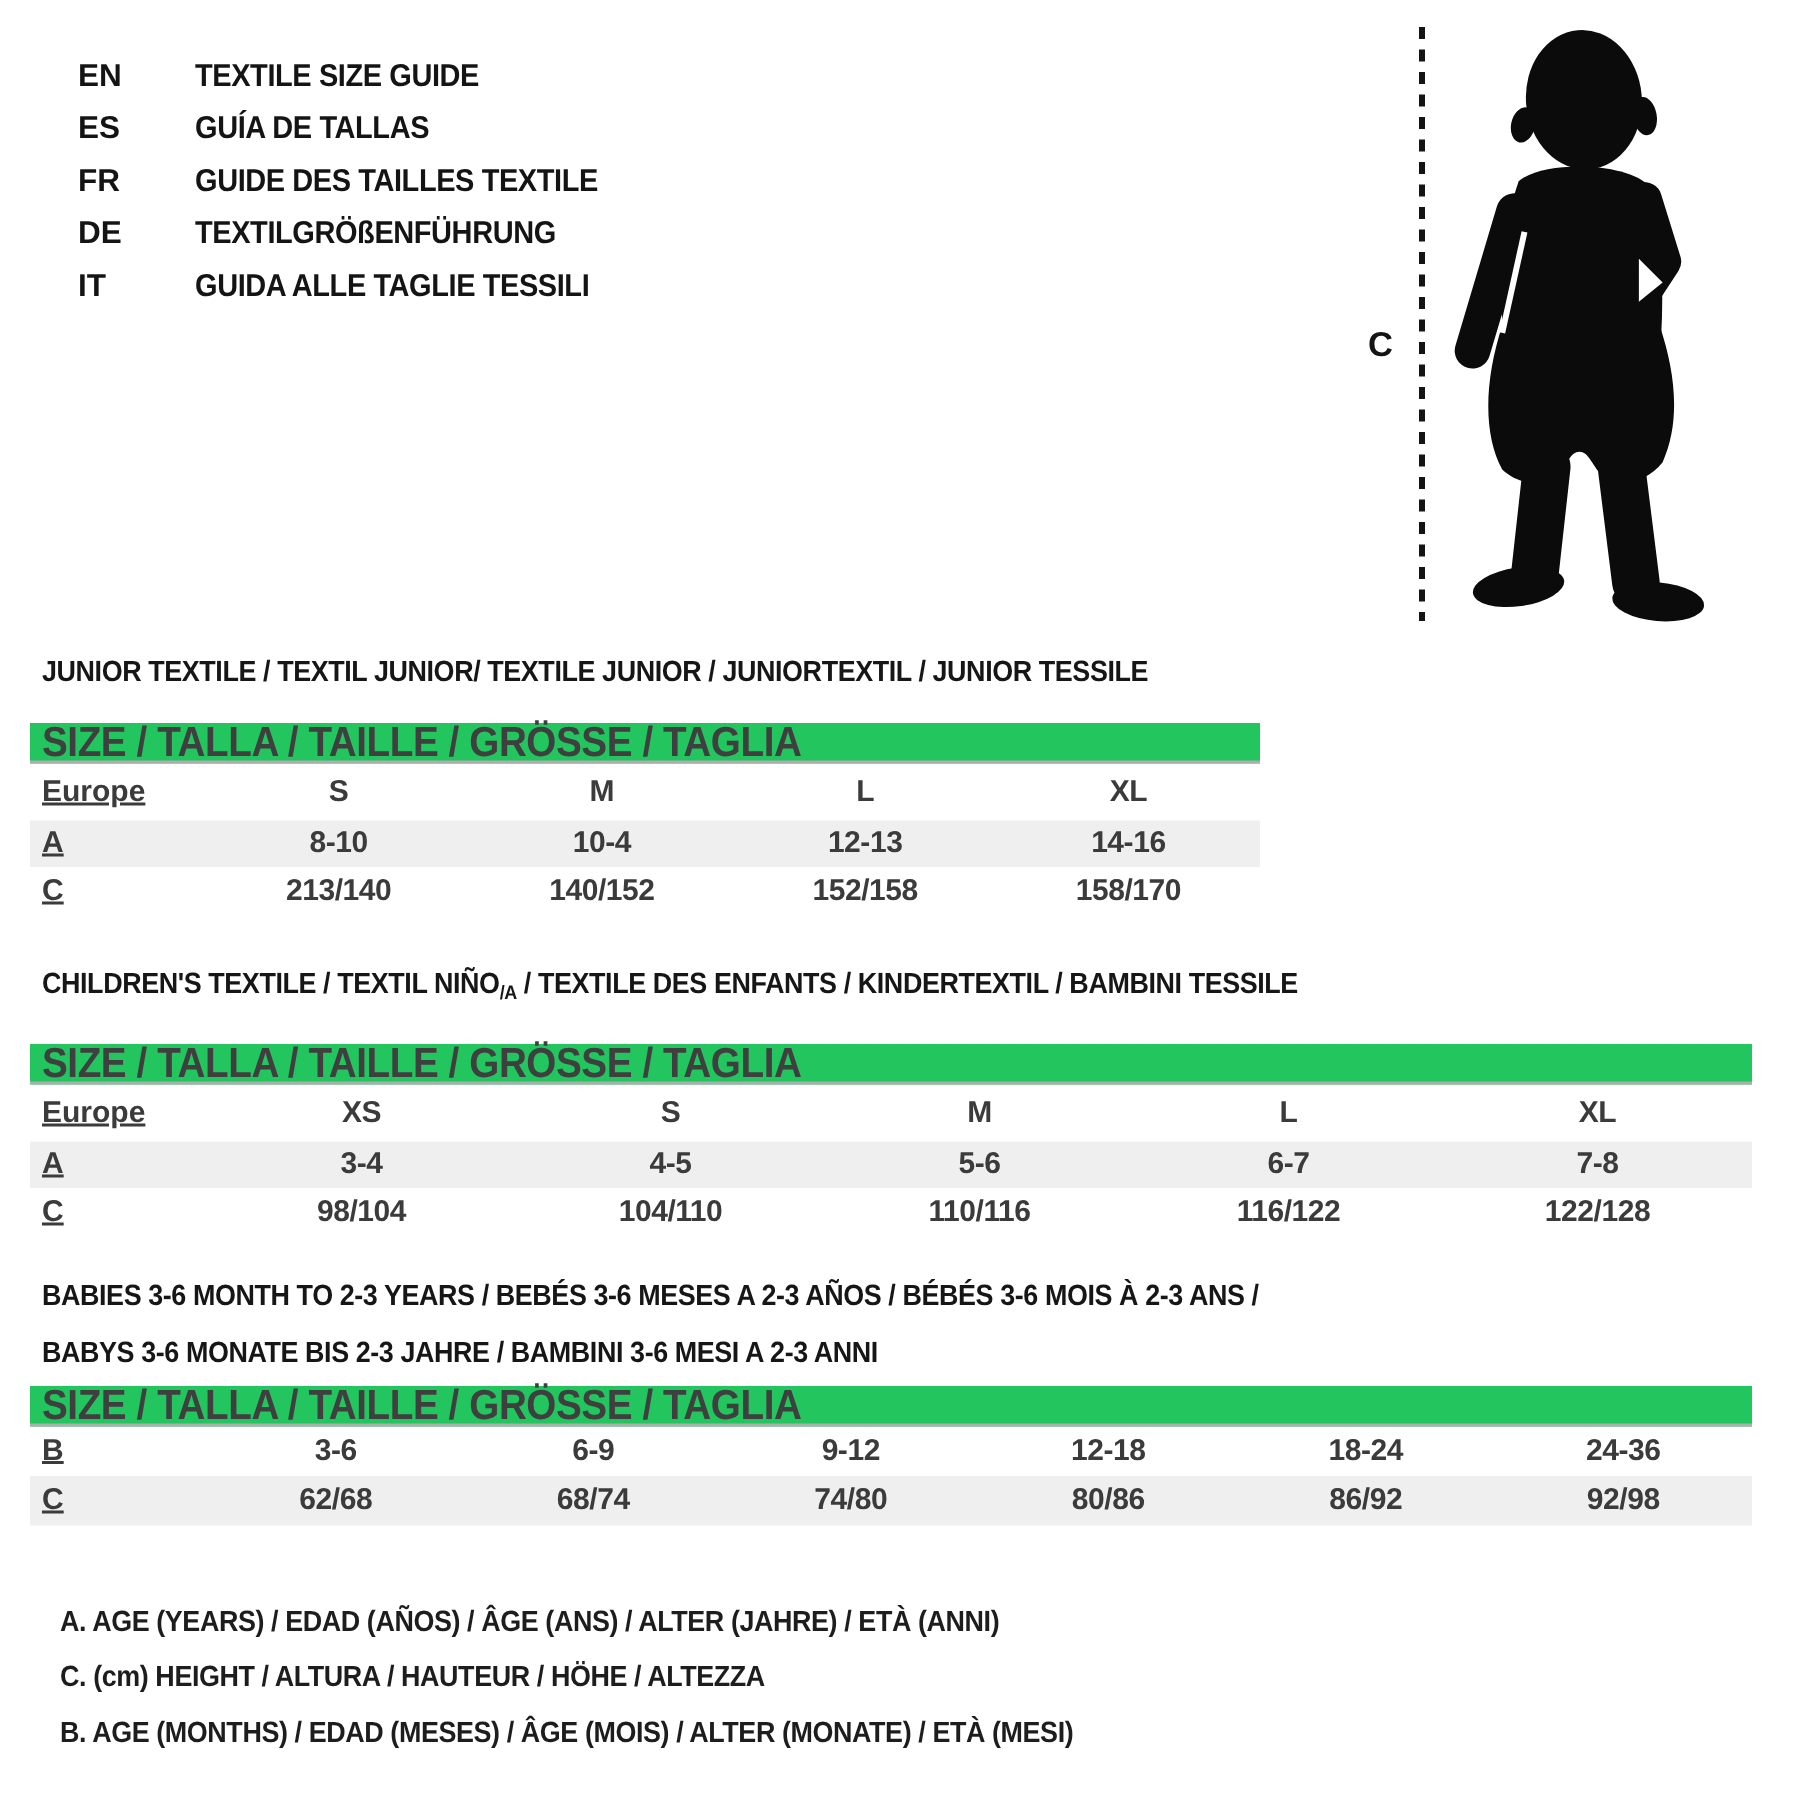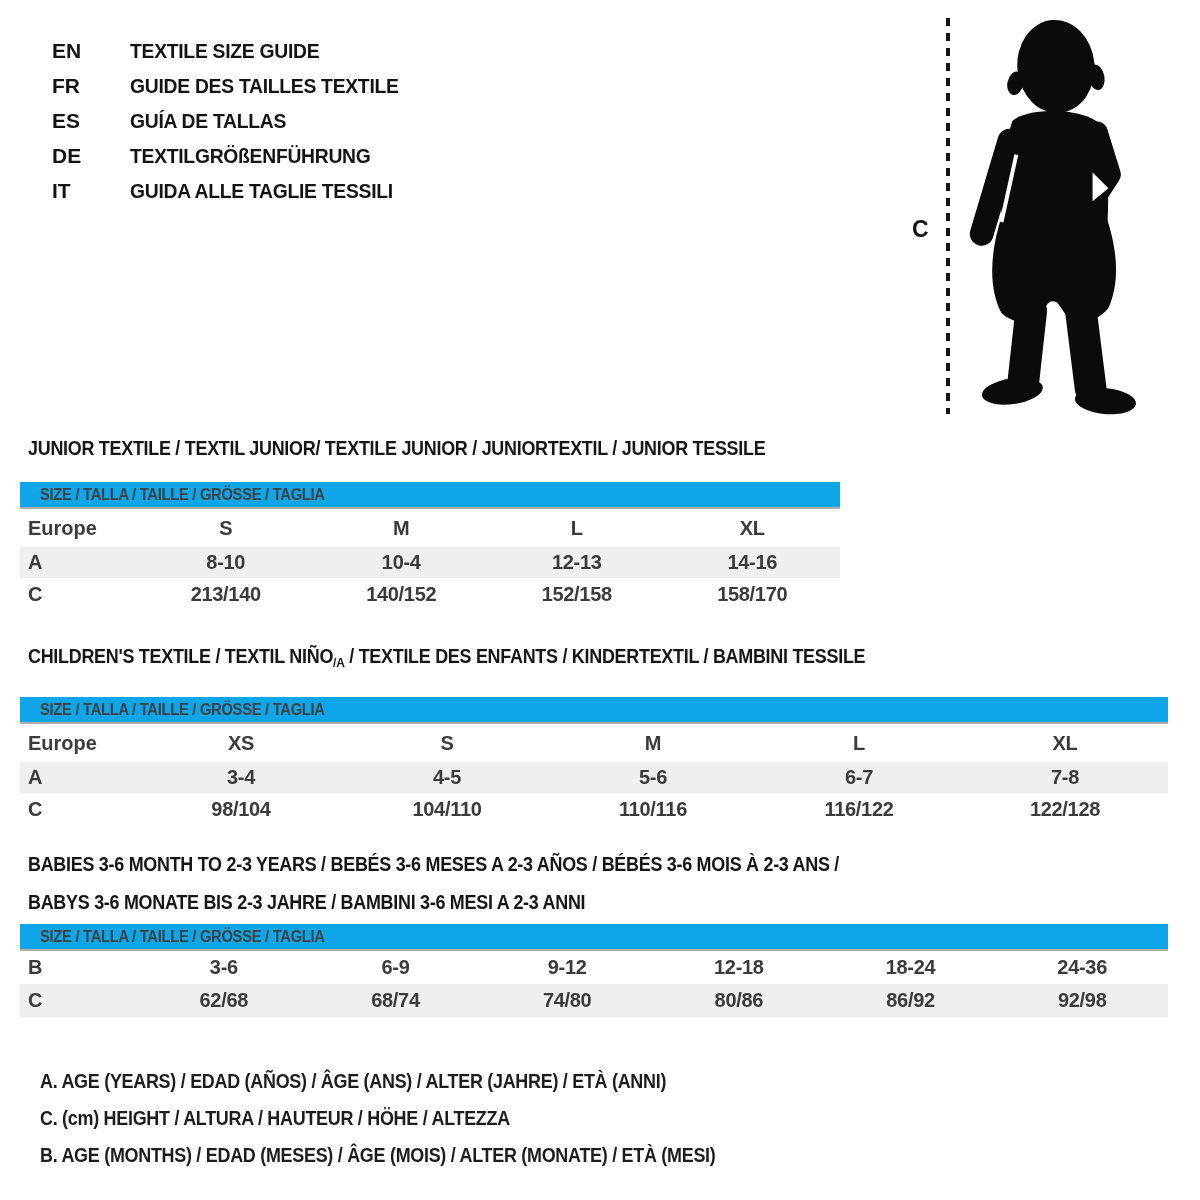--- a/index.html
+++ b/index.html
@@ -24,50 +24,50 @@
 
   
   .tbl{position:absolute;left:20px;}
   .t1{top:437px;width:820px;}
   .t2{top:645px;width:1148px;}
   .t3{top:845px;width:1148px;}
   .ttl{padding-left:8px;font-size:19.5px;line-height:22px;font-weight:bold;color:#161616;}
   .t3 .ttl{line-height:38px;}
   .ttl .sub{font-size:13px;vertical-align:-4px;}
   .bar{
-    margin-top:23px;height:25px;background:#0ea5e9;border-bottom:2px solid #aeaeae;
-    display:flex;align-items:center;padding-left:20px;
-    font-size:16px;font-weight:bold;color:#3f3f3f;
+    margin-top:23px;height:25px;background:#22c55e;border-bottom:2px solid #aeaeae;
+    display:flex;align-items:center;padding-left:8px;
+    font-size:28px;font-weight:bold;color:#3f3f3f;
   }
   .t3 .bar{margin-top:3px;}
   .trow{display:flex;align-items:center;font-size:20px;font-weight:bold;color:#3b3b3b;}
-  .trow .lbl{width:110px;flex:0 0 110px;padding-left:8px;}
+  .trow .lbl{width:110px;flex:0 0 110px;padding-left:8px;text-decoration:underline;}
   .trow .cell{flex:1;text-align:center;letter-spacing:-.3px;}
   .trow.h38{height:38px;} .trow.h31{height:31px;} .trow.h33{height:33px;}
   .trow.shaded{background:#efefef;}
 
   
   .legend{position:absolute;left:40px;top:1070px;}
   .legend-line{height:37px;display:flex;align-items:flex-start;font-size:19.5px;font-weight:bold;color:#1d1d1d;}
 </style>
 </head>
 <body>
 
 <div class="langs">
   <div class="lang-row">
     <span class="code">EN</span>
     <span class="name cx">TEXTILE SIZE GUIDE</span>
   </div>
   <div class="lang-row">
+    <span class="code">ES</span>
+    <span class="name cx">GUÍA DE TALLAS</span>
+  </div>
+  <div class="lang-row">
     <span class="code">FR</span>
     <span class="name cx">GUIDE DES TAILLES TEXTILE</span>
-  </div>
-  <div class="lang-row">
-    <span class="code">ES</span>
-    <span class="name cx">GUÍA DE TALLAS</span>
   </div>
   <div class="lang-row">
     <span class="code">DE</span>
     <span class="name cx">TEXTILGRÖßENFÜHRUNG</span>
   </div>
   <div class="lang-row">
     <span class="code">IT</span>
     <span class="name cx">GUIDA ALLE TAGLIE TESSILI</span>
   </div>
 </div>

